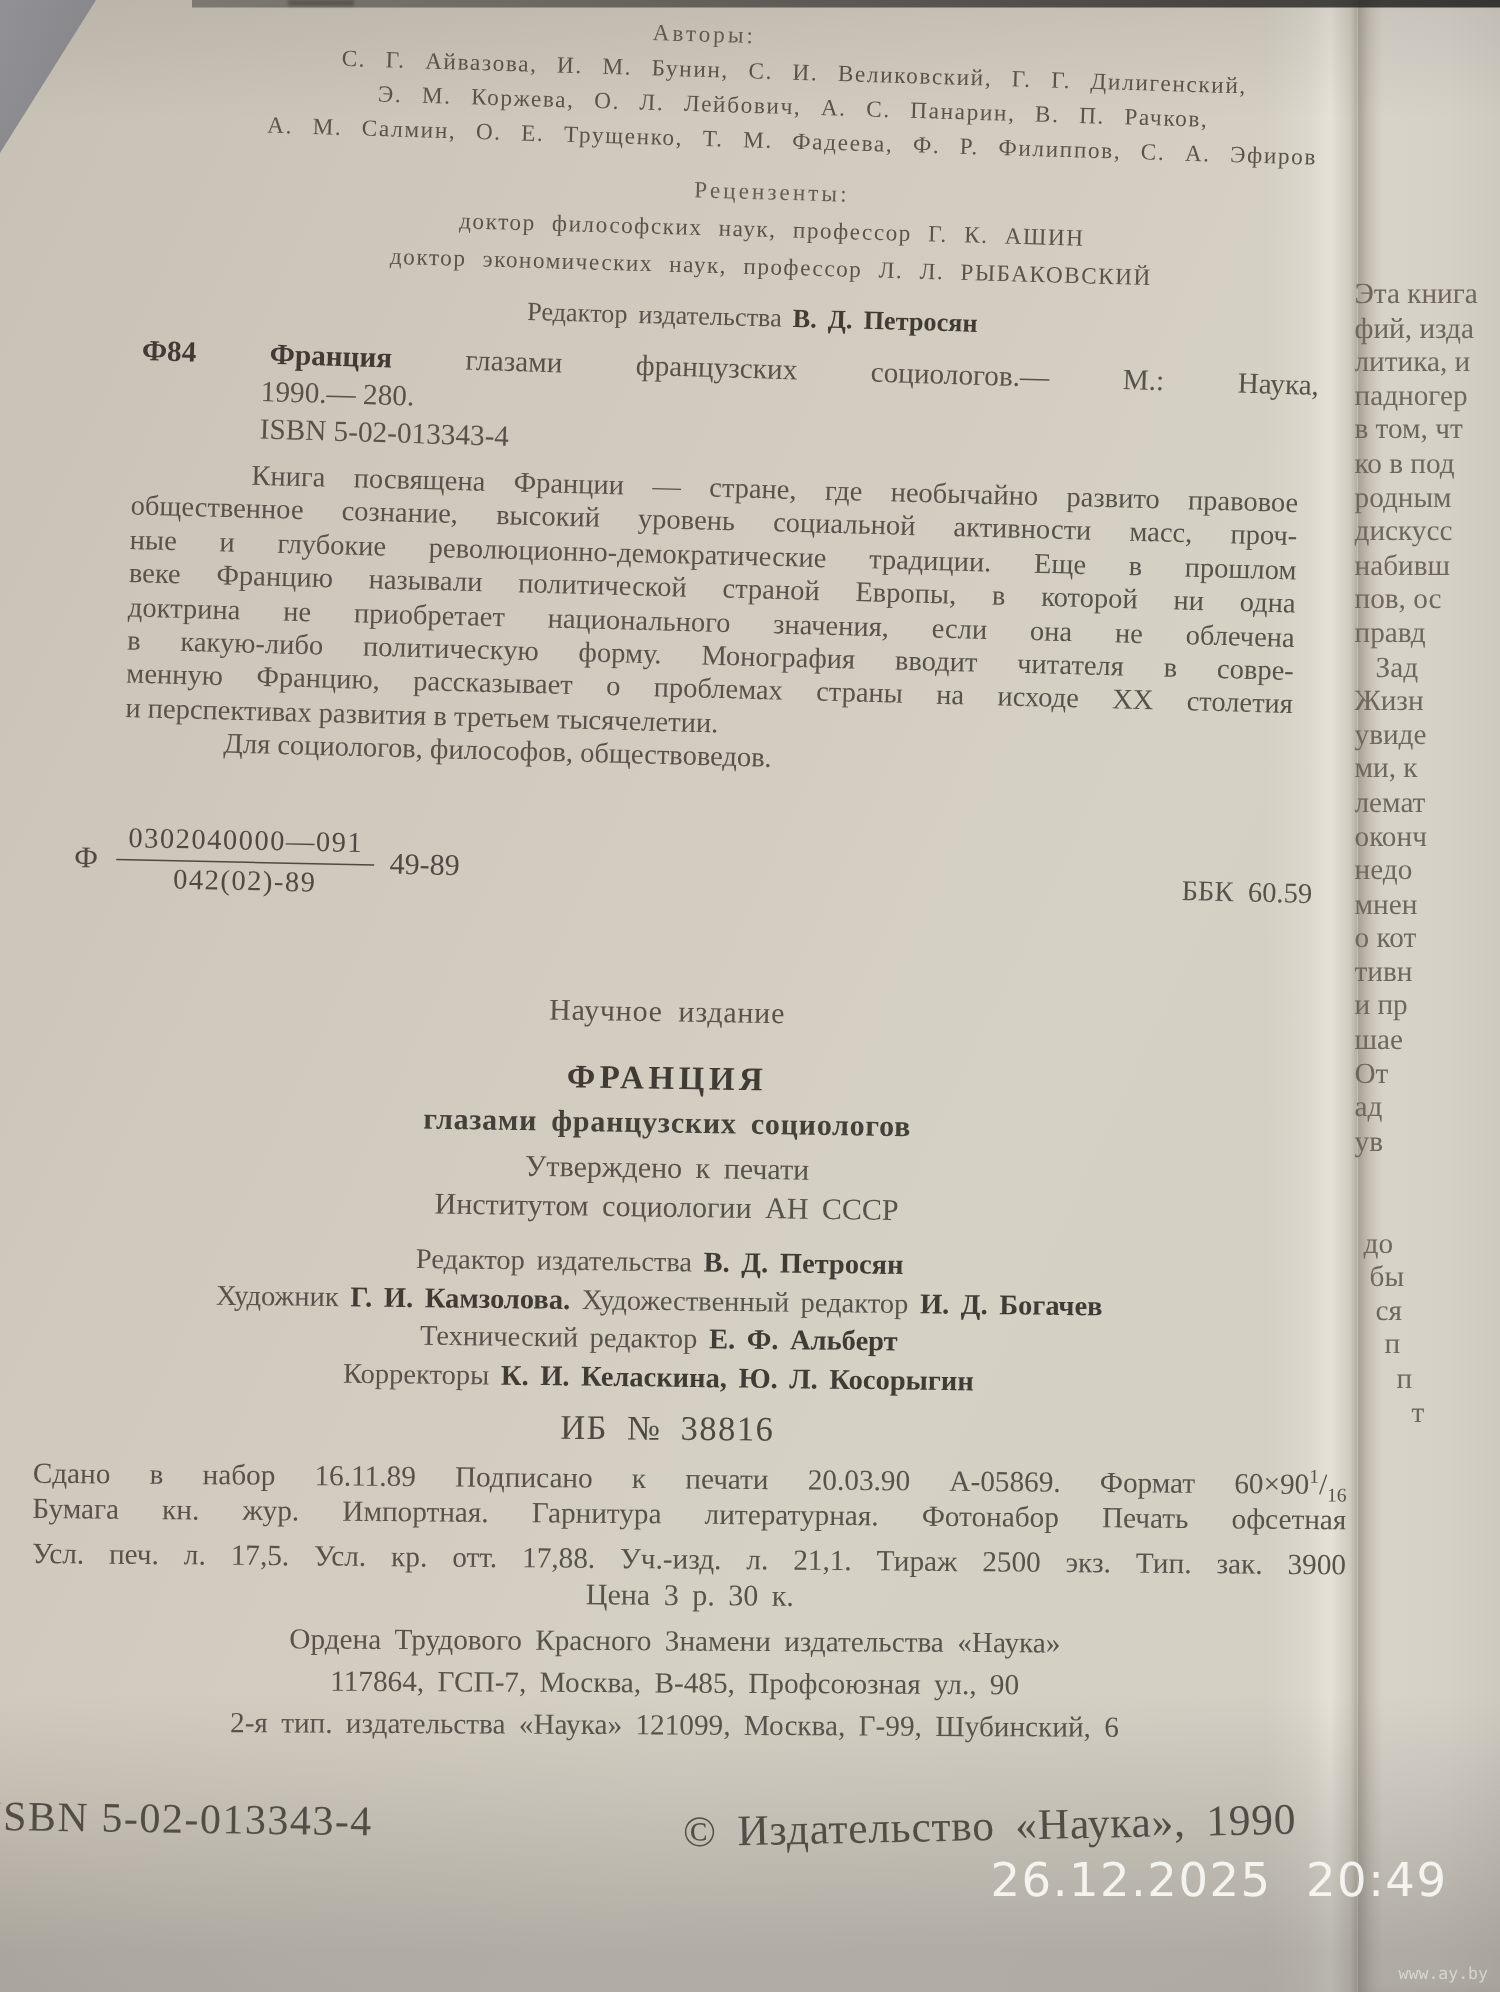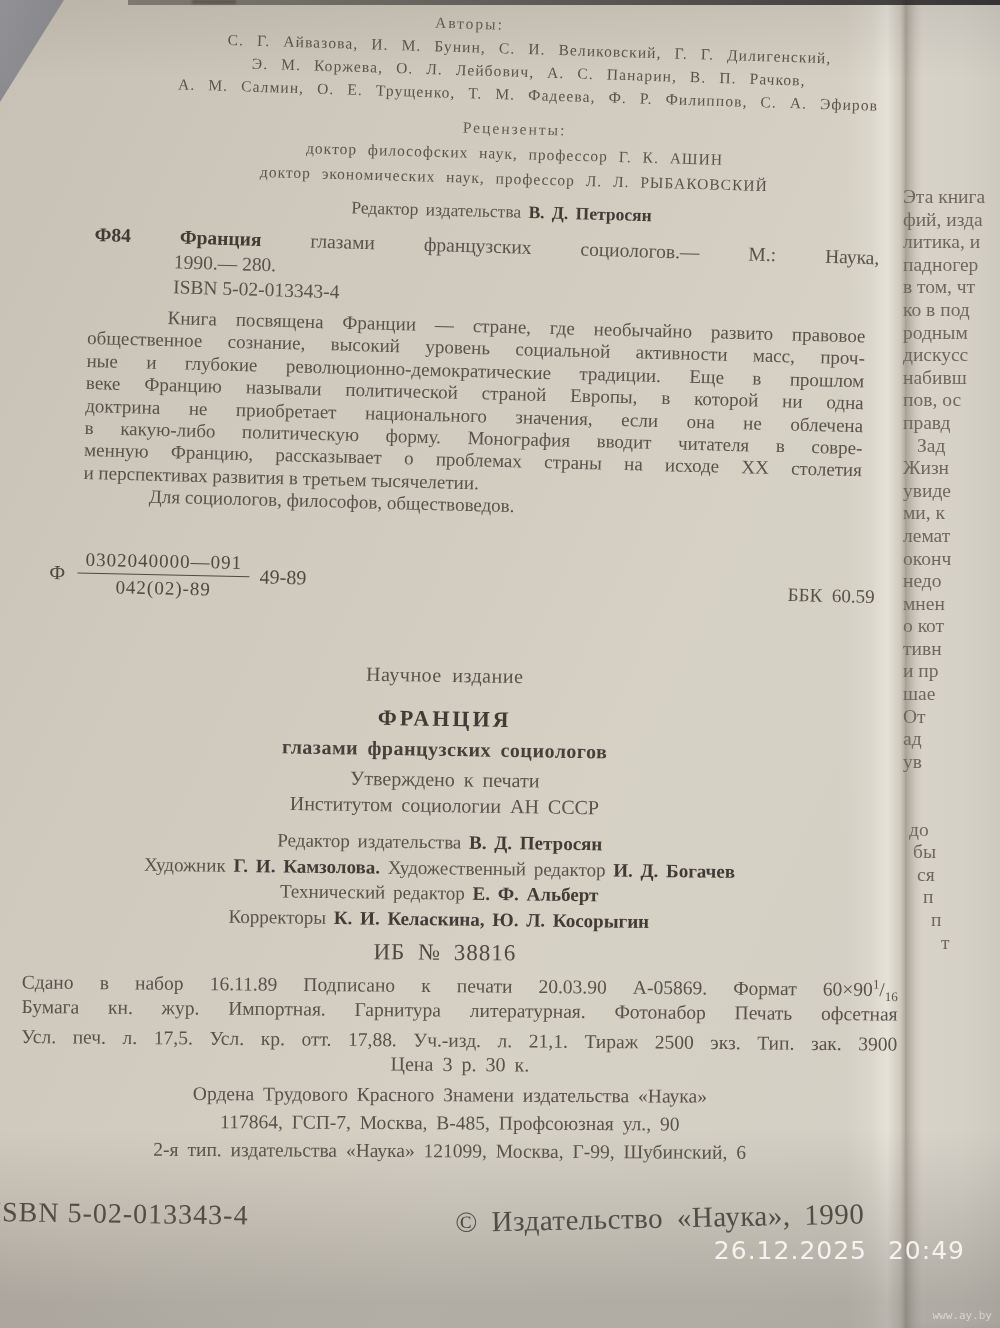--- a/index.html
+++ b/index.html
@@ -106,21 +106,21 @@
   .fp-text div:nth-child(12){padding-left:14px;}
   .fp-text div:nth-child(29){padding-left:6px;}
   .fp-text div:nth-child(30){padding-left:10px;}
   .fp-text div:nth-child(31){padding-left:14px;}
   .fp-text div:nth-child(32){padding-left:20px;}
   .fp-text div:nth-child(33){padding-left:28px;}
   .fp-text div:nth-child(34){padding-left:38px;}
 
   .timestamp{
     position:absolute;top:1236px;right:35px;
-    font-family:"DejaVu Sans", sans-serif;font-size:25px;letter-spacing:1px;word-spacing:12px;
+    font-family:"DejaVu Sans", sans-serif;font-size:31px;letter-spacing:1px;word-spacing:12px;
     color:rgba(250,248,244,0.93);
   }
   .watermark{
     position:absolute;bottom:6px;right:8px;
     font-family:"DejaVu Sans Mono", monospace;font-size:11px;
     color:rgba(250,250,245,0.55);
   }
 </style>
 </head>
 <body>

